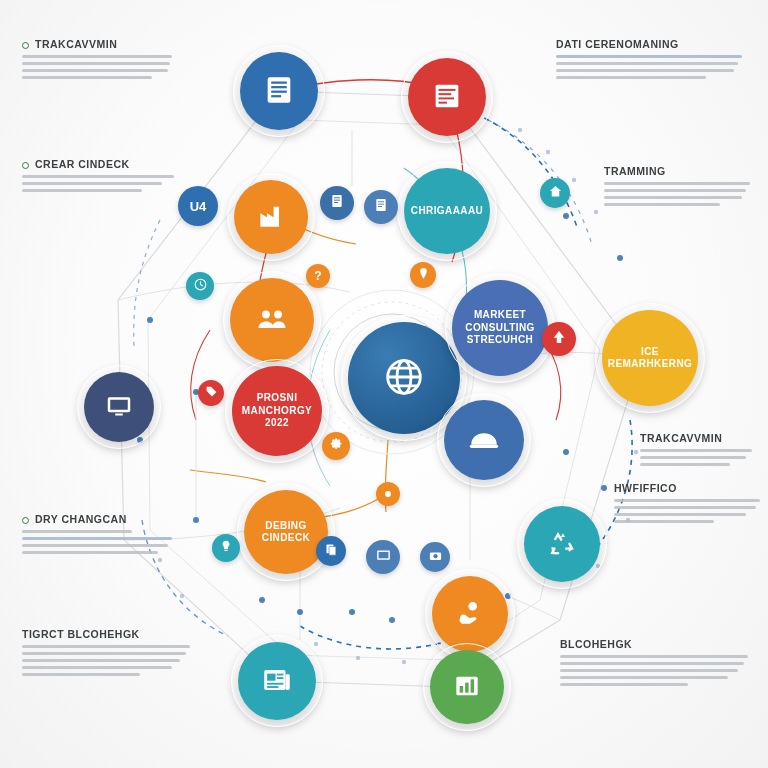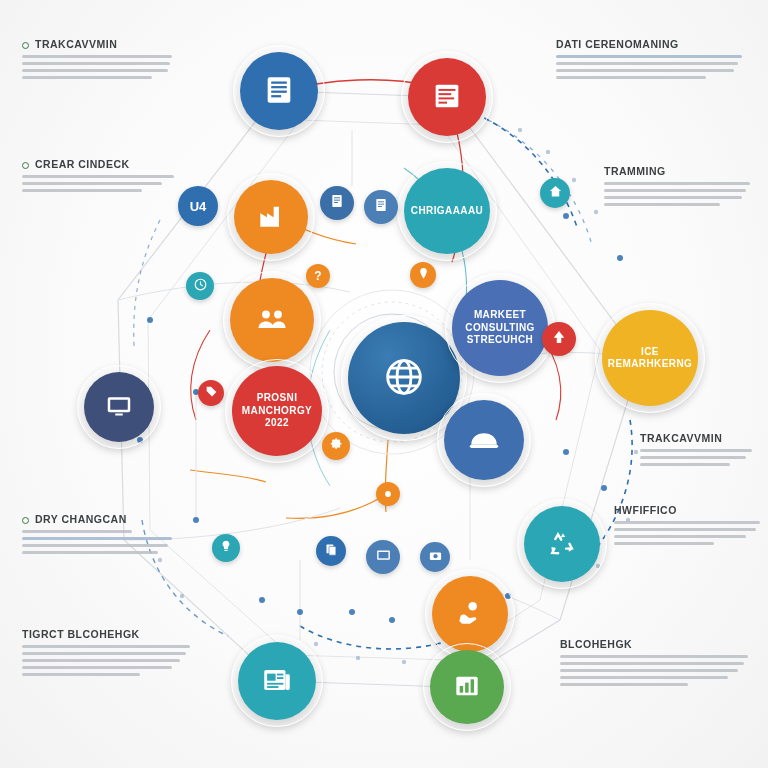--- a/index.html
+++ b/index.html
@@ -233,21 +233,21 @@
 
   <div class="txtblock noblt" style="left:640px; top:432px; width:122px;">
     <div class="heading">TRAKCAVVMIN</div>
     <div class="lines">
       <div class="ln" style="width:112px"></div>
         <div class="ln" style="width:106px"></div>
       <div class="ln" style="width:90px"></div>
     </div>
   </div>
 
-  <div class="txtblock noblt" style="left:614px; top:504px; width:150px;">
+  <div class="txtblock noblt" style="left:614px; top:482px; width:150px;">
     <div class="heading">HWFIFFICO</div>
     <div class="lines">
       <div class="ln" style="width:146px"></div>
         <div class="ln" style="width:142px"></div>
       <div class="ln" style="width:132px"></div>
         <div class="ln" style="width:100px"></div>
     </div>
   </div>
 
   <div class="txtblock" style="left:22px; top:486px; width:160px;margin-top:27px;">
@@ -383,20 +383,24 @@
   <div class="node" style="left:444px; top:400px; width:80px; height:80px; background:#3f6fae;">
     <span class="ring"></span>
     <span class="nicon">
       <svg width="34" height="34" viewBox="0 0 24 24">
           <path d="M3 16c0-5 4-8 9-8s9 3 9 8z" fill="#fff"></path>
           <rect x="2" y="16" width="20" height="2.4" rx="1.2" fill="#fff"></rect>
         </svg>
     </span>
   </div>
 
+  <div class="node" style="left:244px; top:490px; width:84px; height:84px; background:#ef8a22;">
+    <span class="ring"></span>
+    <span class="nlabel">DEBING CINDECK</span>
+  </div>
 
   <div class="node" style="left:524px; top:506px; width:76px; height:76px; background:#2aa6b5;">
     <span class="ring"></span>
     <span class="nicon">
       <svg width="32" height="32" viewBox="0 0 24 24">
           <g fill="none" stroke="#fff" stroke-width="1.8" stroke-linecap="round">
             <path d="M7 9l2-3.5 2.4 4"></path>
             <path d="M17.6 12.6l1.8 3.4-4.3.2"></path>
             <path d="M6.3 16.3l-1.6 3.2 4.4.2"></path>
           </g>

